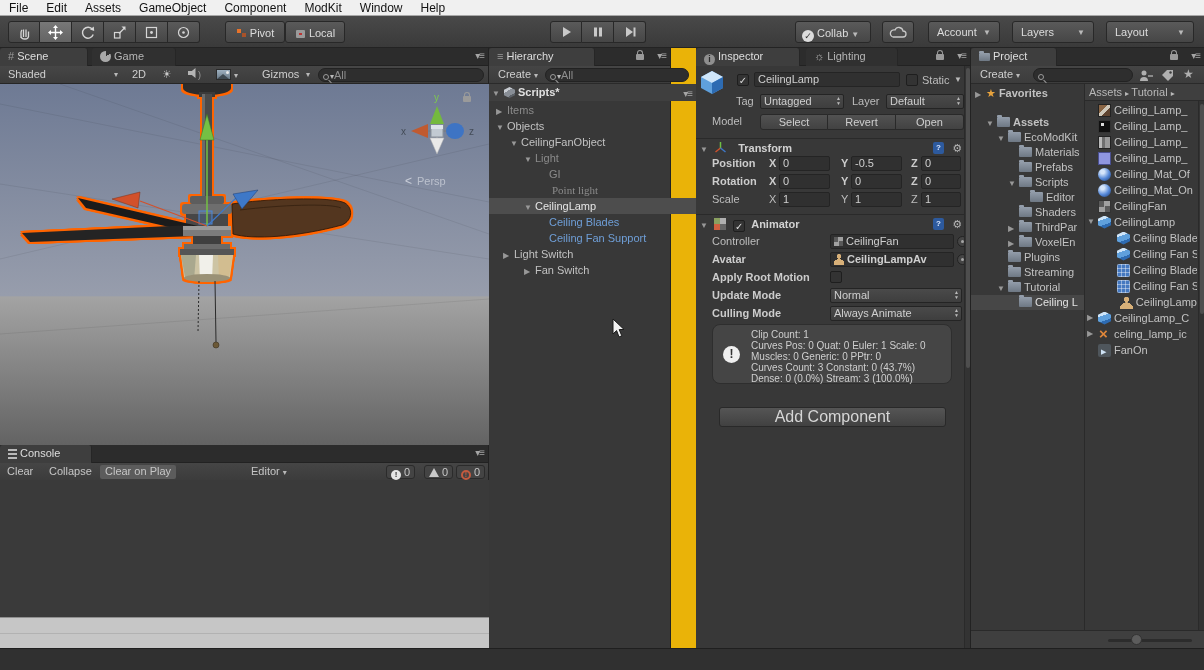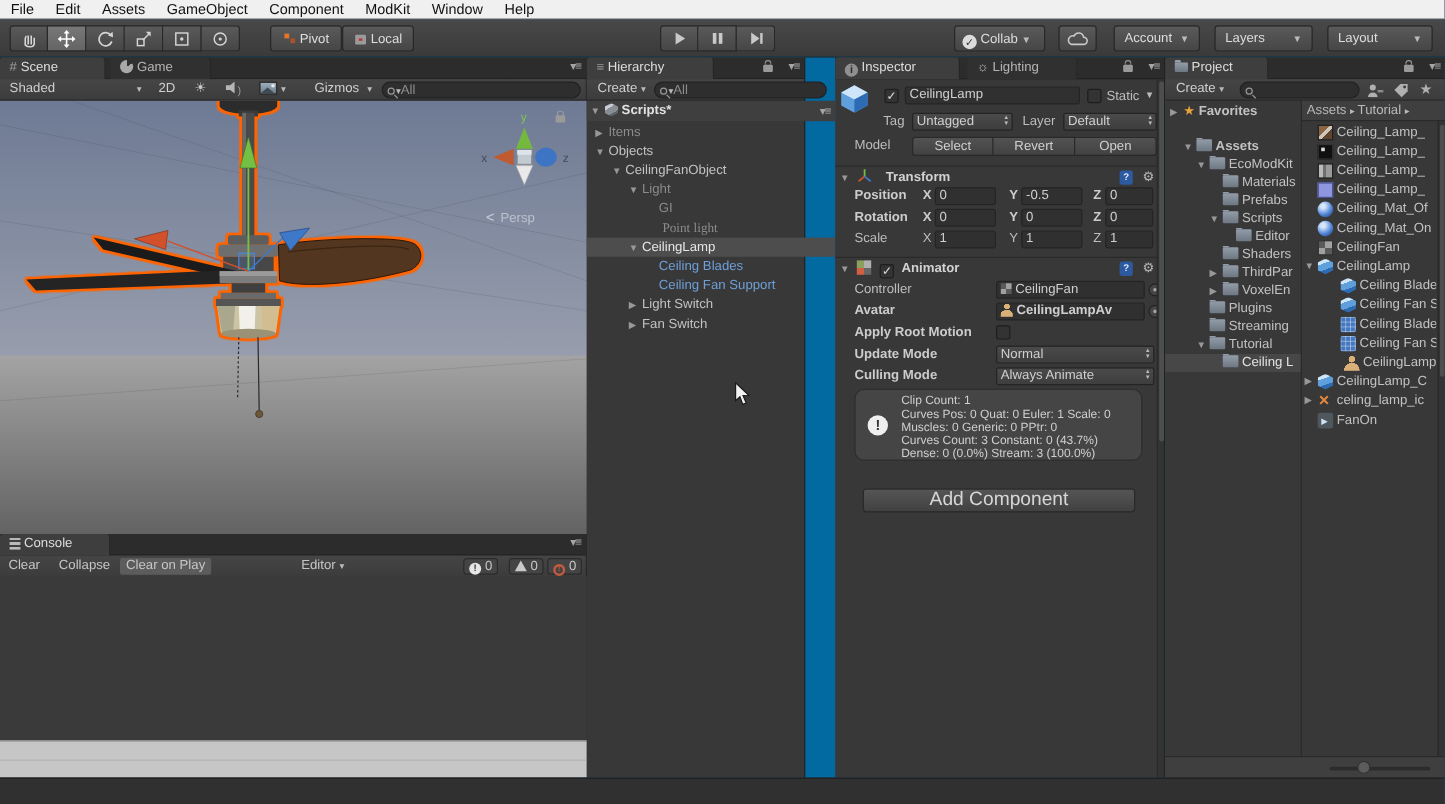--- a/index.html
+++ b/index.html
@@ -1,19 +1,19 @@
 <!DOCTYPE html>
 <html><head>
 <meta charset="utf-8">
 <style>
   html,body{margin:0;padding:0;background:#262626;}
   *{box-sizing:border-box;}
   #app{position:relative;width:1204px;height:670px;overflow:hidden;
        font-family:"Liberation Sans","DejaVu Sans",sans-serif;font-size:11px;color:#c2c2c2;
-       background:#0369a1;}
+       background:#eab308;}
   .abs{position:absolute;}
 
   
   #menubar{left:0;top:0;width:1204px;height:16px;background:#f0f0f0;border-bottom:1px solid #a8a8a8;
            color:#111;font-size:12px;line-height:16px;white-space:nowrap;}
   #menubar span{display:inline-block;padding:0 9px;cursor:default;}
 
   
   #toolbar{left:0;top:16px;width:1204px;height:32px;background:linear-gradient(#494949,#3a3a3a);
            border-bottom:1px solid #232323;}
@@ -374,21 +374,21 @@
     <div id="hierarchy-list">
         <div class="hrow dim" style="padding-left: 7px;"><span class="tri">▶</span><span>Items</span></div>
         <div class="hrow" style="padding-left: 7px;"><span class="tri">▼</span><span>Objects</span></div>
         <div class="hrow" style="padding-left: 21px;"><span class="tri">▼</span><span>CeilingFanObject</span></div>
         <div class="hrow dim" style="padding-left: 35px;"><span class="tri">▼</span><span>Light</span></div>
         <div class="hrow dim" style="padding-left: 49px;"><span class="tri"></span><span>GI</span></div>
         <div class="hrow dim" style="padding-left: 52px; font-family: Liberation Serif, serif;"><span class="tri"></span><span>Point light</span></div>
         <div class="hrow sel" style="padding-left: 35px;"><span class="tri">▼</span><span>CeilingLamp</span></div>
         <div class="hrow prefab" style="padding-left: 49px;"><span class="tri"></span><span>Ceiling Blades</span></div>
         <div class="hrow prefab" style="padding-left: 49px;"><span class="tri"></span><span>Ceiling Fan Support</span></div>
-        <div class="hrow" style="padding-left: 35px;"><span class="tri">▶</span><span>Light Switch</span></div>
+        <div class="hrow" style="padding-left: 14px;"><span class="tri">▶</span><span>Light Switch</span></div>
         <div class="hrow" style="padding-left: 35px;"><span class="tri">▶</span><span>Fan Switch</span></div>
       </div>
   </div>
 
   <div id="inspPanel" class="panel">
     <div class="tabstrip">
       <span class="ttab active" style="left:0;width:104px;"><span class="infoc">i</span><span>Inspector</span></span>
       <span class="ttab" style="left:110px;width:92px;background:#303030;"><span style="color:#b5b5b5;">☼</span> <span>Lighting</span></span>
       <span class="lock" style="right:26px;top:6px;"></span>
       <span class="panelmenu" style="right:4px;">▾≡</span>

